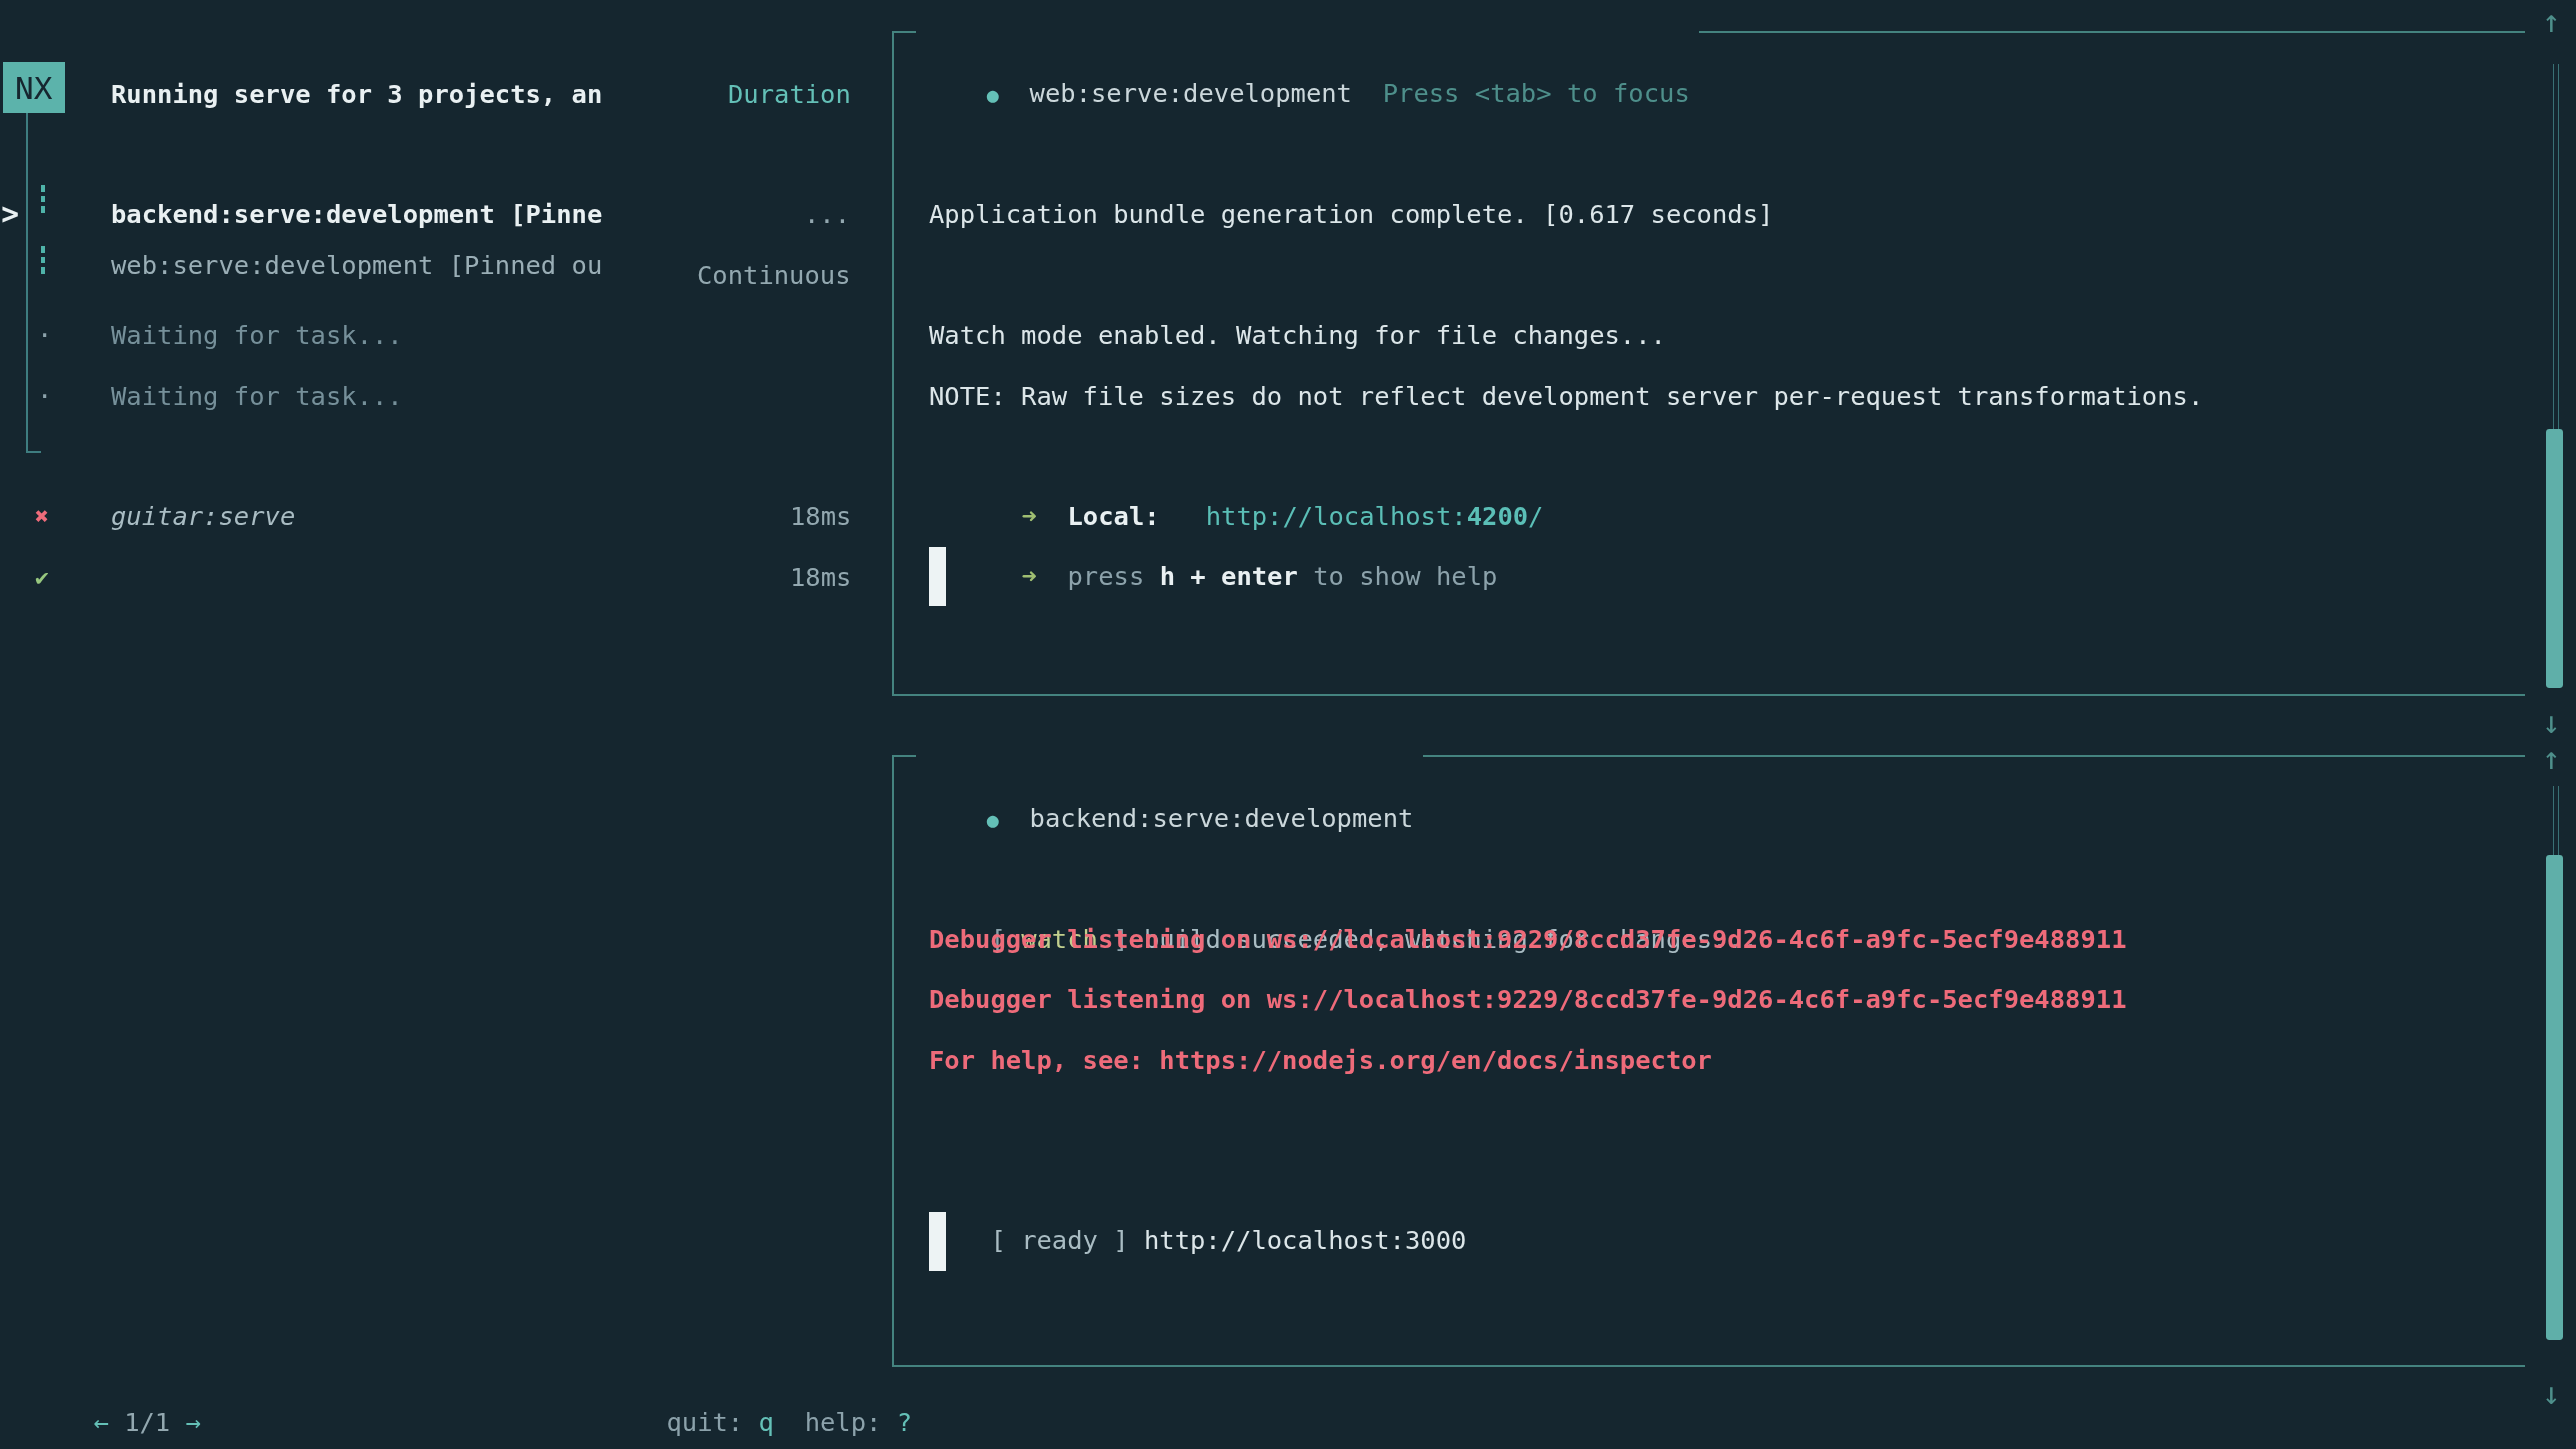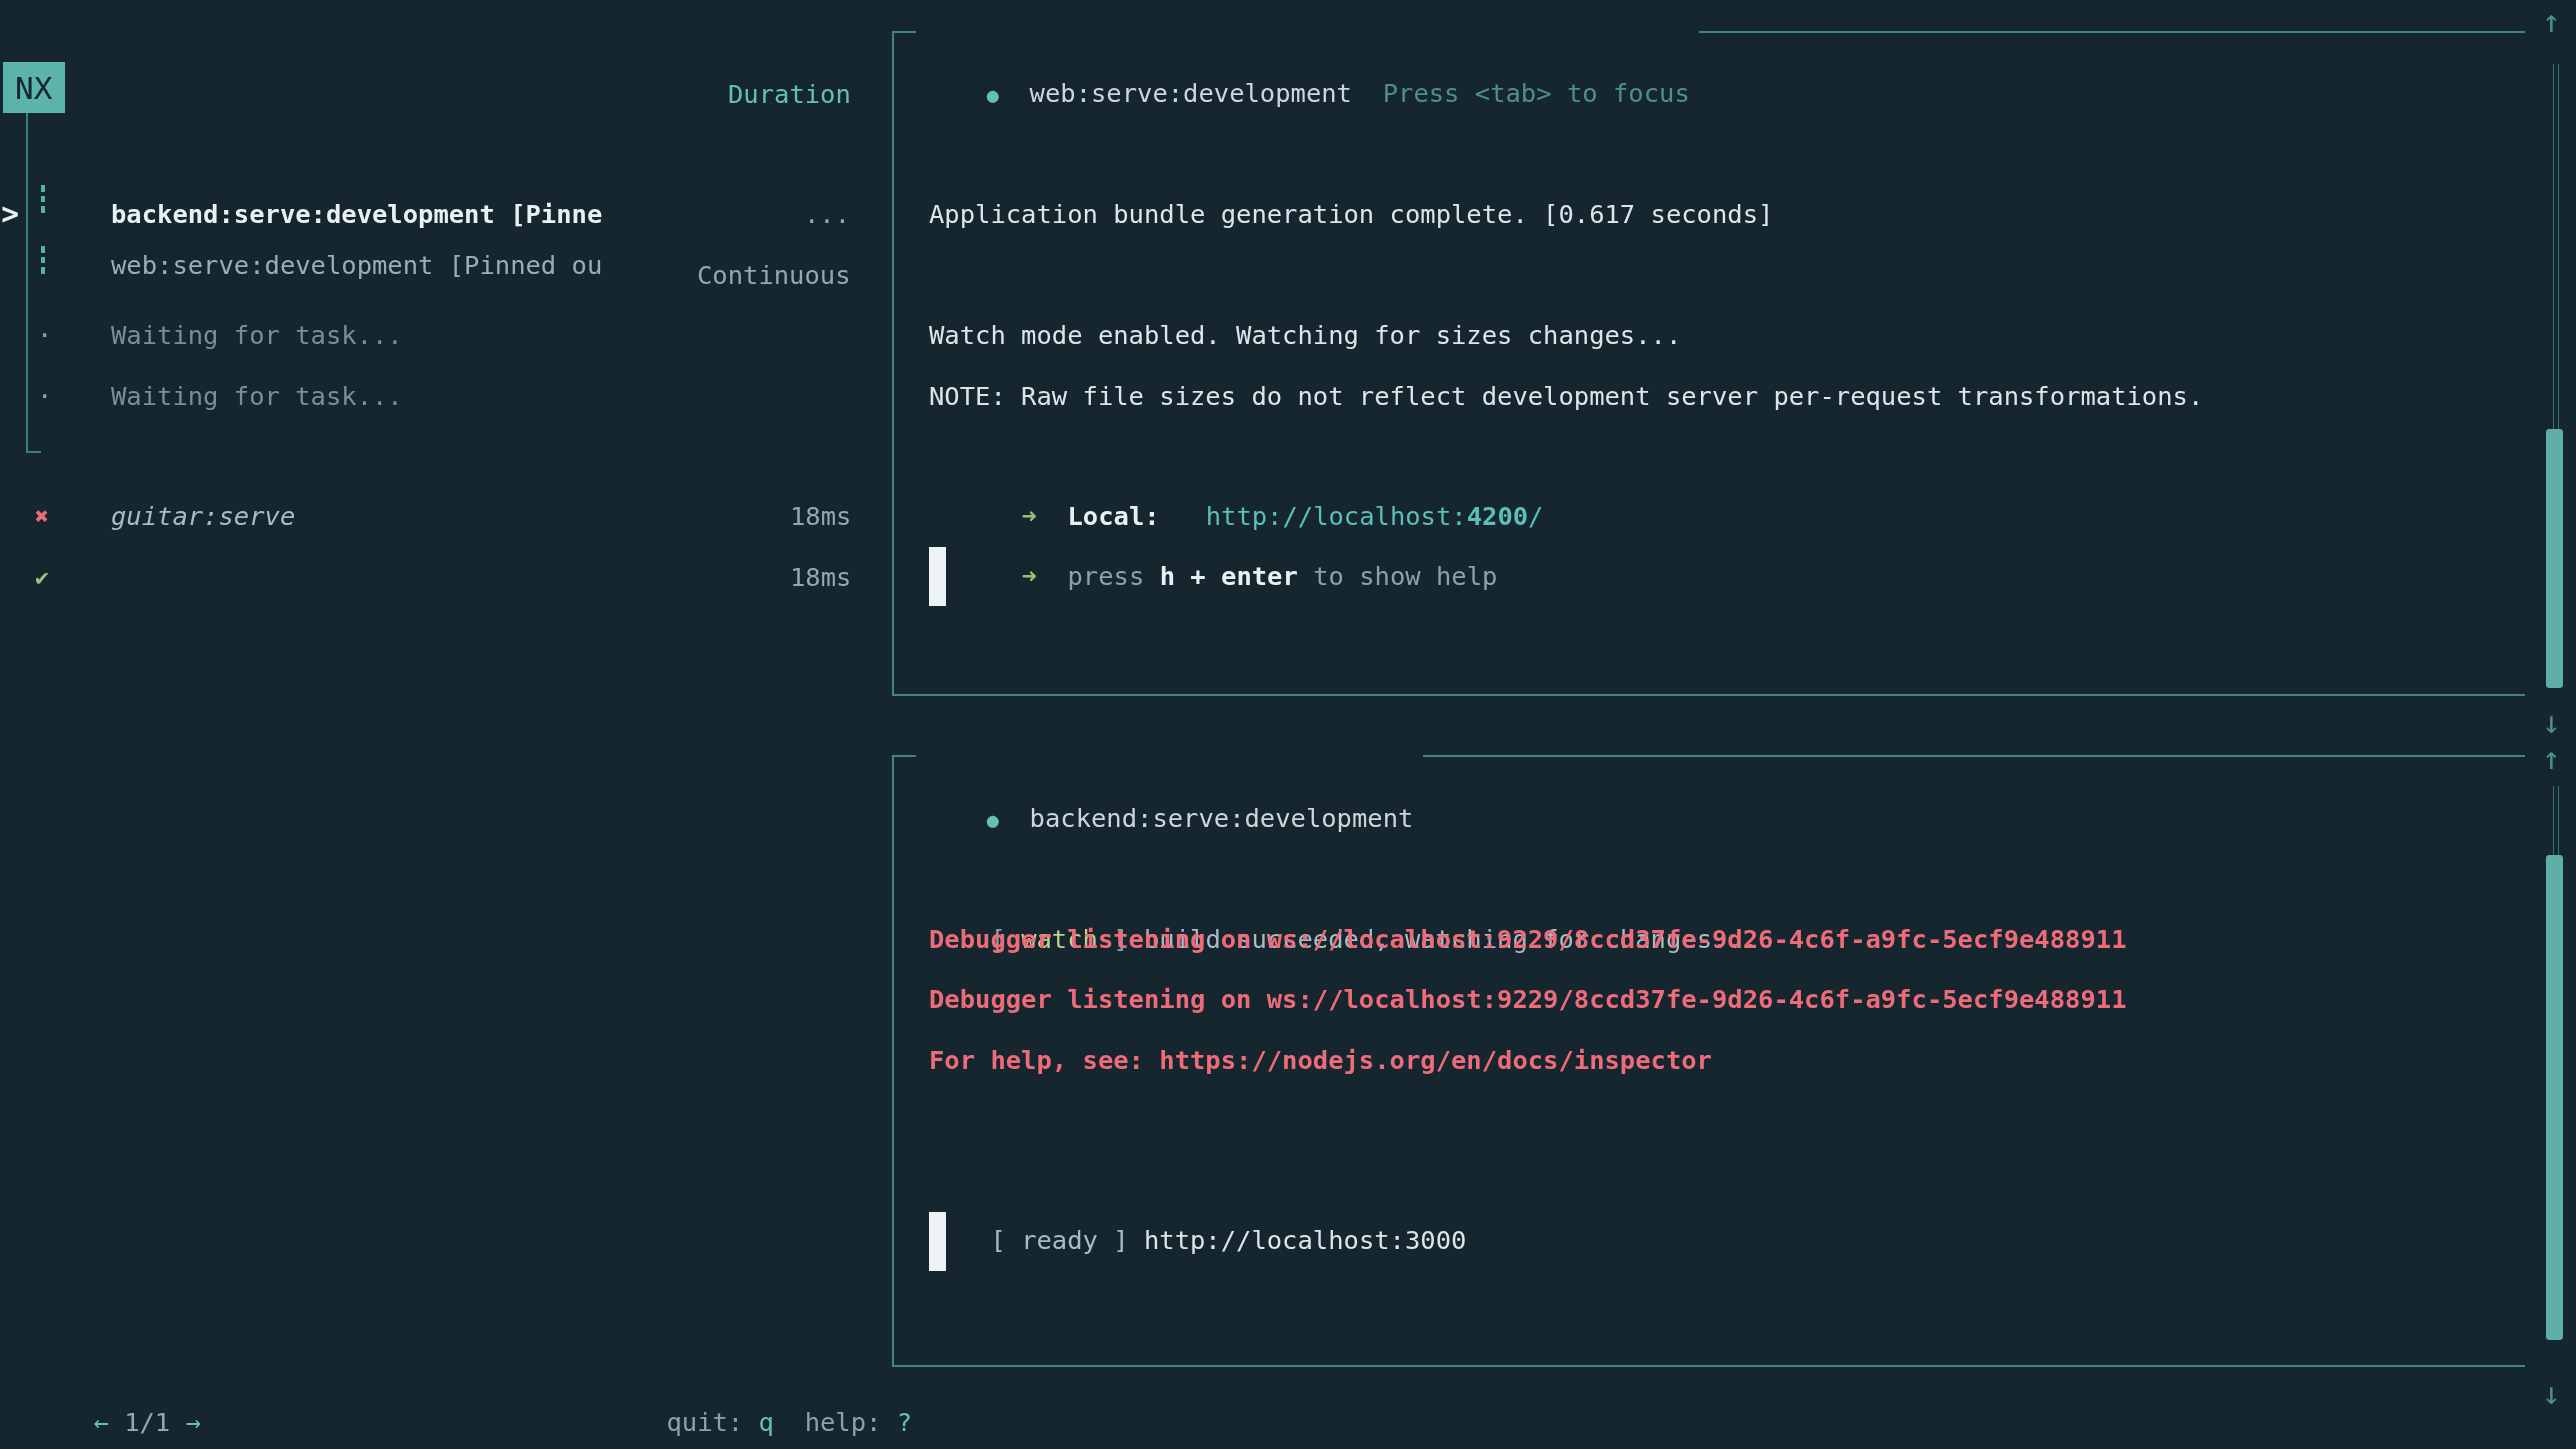--- a/index.html
+++ b/index.html
@@ -38,20 +38,21 @@
             background:repeating-linear-gradient(90deg,#397074 0 1.3px,transparent 1.3px 4.7px,#397074 4.7px 6px);}
   .sb-thumb{position:absolute;left:2546px;width:17.4px;background:#5FAFA9;border-radius:3.4px;}
 </style>
 </head>
 <body>
 
 <div id="screen">
 
   <div class="logo">NX</div>
 
+  <div class="t bold c-bright" style="left:111px;top:64px;">Running serve for 3 projects, an</div>
   <div class="t c-accent" style="left:728px;top:64px;">Duration</div>
 
   <div class="tree-v"></div>
   <div class="tree-corner"></div>
 
   <div class="caret">&gt;</div>
   <div class="dashes" style="top:185px;"></div>
   <div class="t bold c-bright" style="left:111px;top:184px;">backend:serve:development [Pinne</div>
   <div class="t c-val" style="left:804px;top:184px;">...</div>
 
@@ -77,21 +78,21 @@
   <div class="t" style="left:605px;top:1332px;">
     <span class="c-hint">quit: </span><span class="c-accent">q</span><span>  </span><span class="c-hint">help: </span><span class="c-accent">?</span>
   </div>
 
   <div class="pane" style="left:892px;top:31px;width:1631px;height:661px;"></div>
   <div class="pane-title" style="left:916px;top:3.4px;">
     <span class="c-accent" style="font-size:20px;">●</span><span>  </span><span class="c-title">web:serve:development</span><span>  </span><span class="c-accent-dim">Press &lt;tab&gt; to focus</span>
   </div>
 
   <div class="t c-out" style="left:929px;top:184px;">Application bundle generation complete. [0.617 seconds]</div>
-  <div class="t c-out" style="left:929px;top:305px;">Watch mode enabled. Watching for sizes changes...</div>
+  <div class="t c-out" style="left:929px;top:305px;">Watch mode enabled. Watching for file changes...</div>
   <div class="t c-out" style="left:929px;top:366px;">NOTE: Raw file sizes do not reflect development server per-request transformations.</div>
 
   <div class="t" style="left:960px;top:426px;">
     <span class="c-arrow">➜</span><span>  </span><span class="bold c-bright">Local:</span><span>   </span><span class="c-link">http://localhost:</span><span class="bold c-link">4200</span><span class="c-link">/</span>
   </div>
 
   <div class="t" style="left:960px;top:486px;">
     <span class="c-arrow">➜</span><span>  </span><span class="c-hint">press </span><span class="bold c-bright">h + enter</span><span class="c-hint"> to show help</span>
   </div>
 

